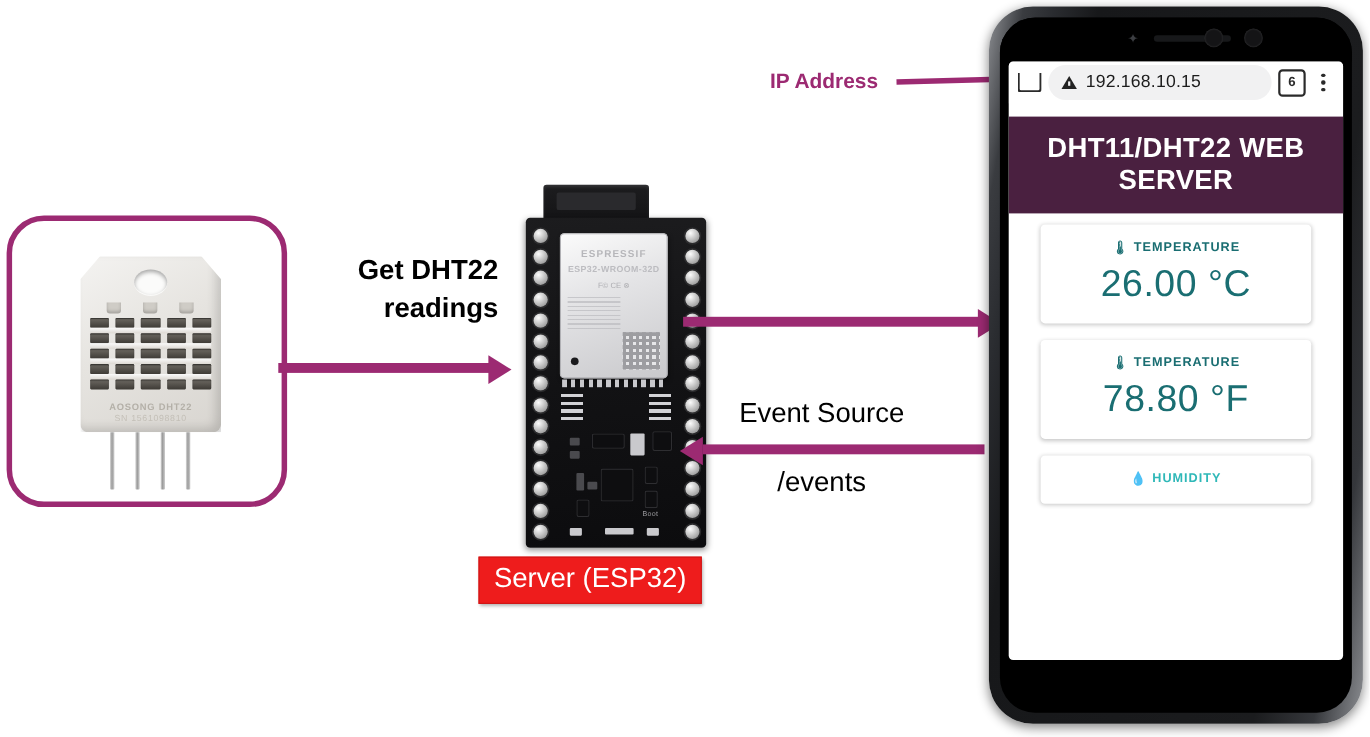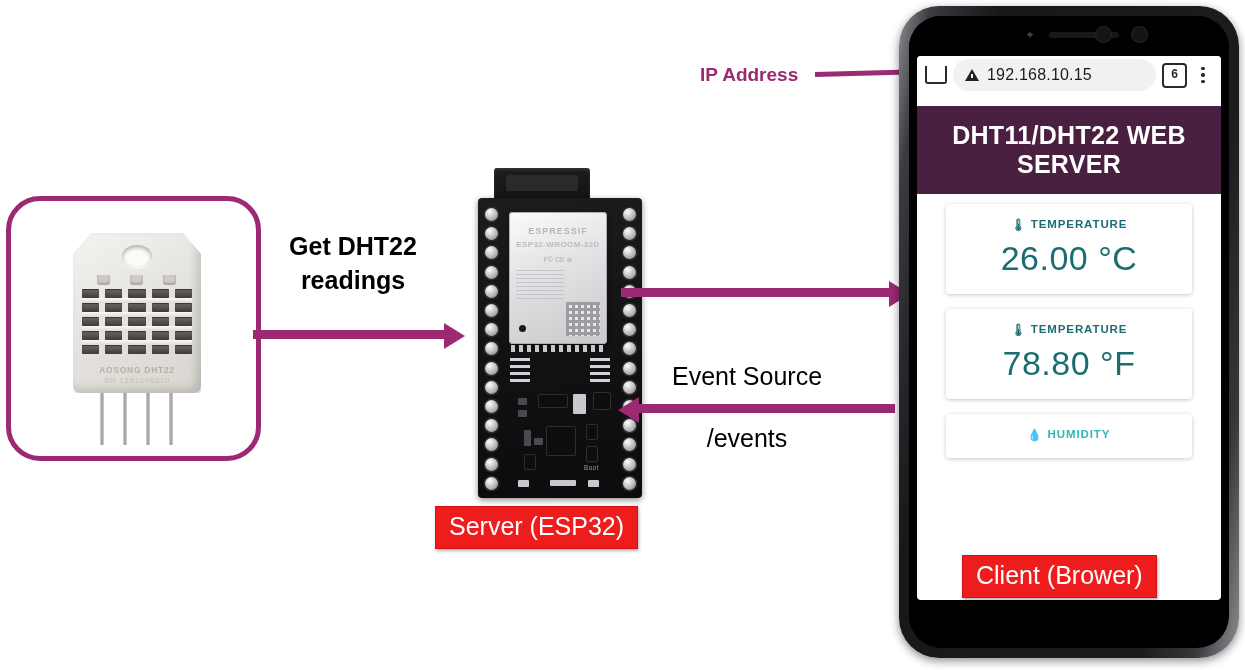--- a/index.html
+++ b/index.html
@@ -213,21 +213,21 @@
       </div>
       <div class="dht-pin" style="left:27px"></div>
       <div class="dht-pin" style="left:50px"></div>
       <div class="dht-pin" style="left:73px"></div>
       <div class="dht-pin" style="left:96px"></div>
     </div>
   </div>
 
   <div class="arrow" style="left:253px;top:330px;width:192px;"></div>
   <div class="arrow-head r" style="left:444px;top:322.5px;"></div>
-  <div class="cap bold" style="left:253px;top:230px;width:200px;font-size:25px;line-height:1.35;">
+  <div class="cap bold" style="left:253px;top:230px;width:200px;font-size:25px;line-height:1.35;text-align:right;">
     <span>Get DHT22</span><br>
     <span>readings</span>
   </div>
 
   <div class="esp-wrap">
     <div class="esp-usb"></div>
     <div class="esp-pcb">
 
       <div class="pin-col left">
         <span class="pin"></span>
@@ -366,15 +366,14 @@
       </div>
 
       <div class="navbar">
         <div class="nv nv-sq"></div>
         <div class="nv nv-ci"></div>
         <div class="nv nv-tr"></div>
       </div>
     </div>
   </div>
 
-  <div class="red-label" id="client-label" style="background: rgb(238, 28, 28);">Client (Brower)</div>
 
 </div>
 
 </body></html>

